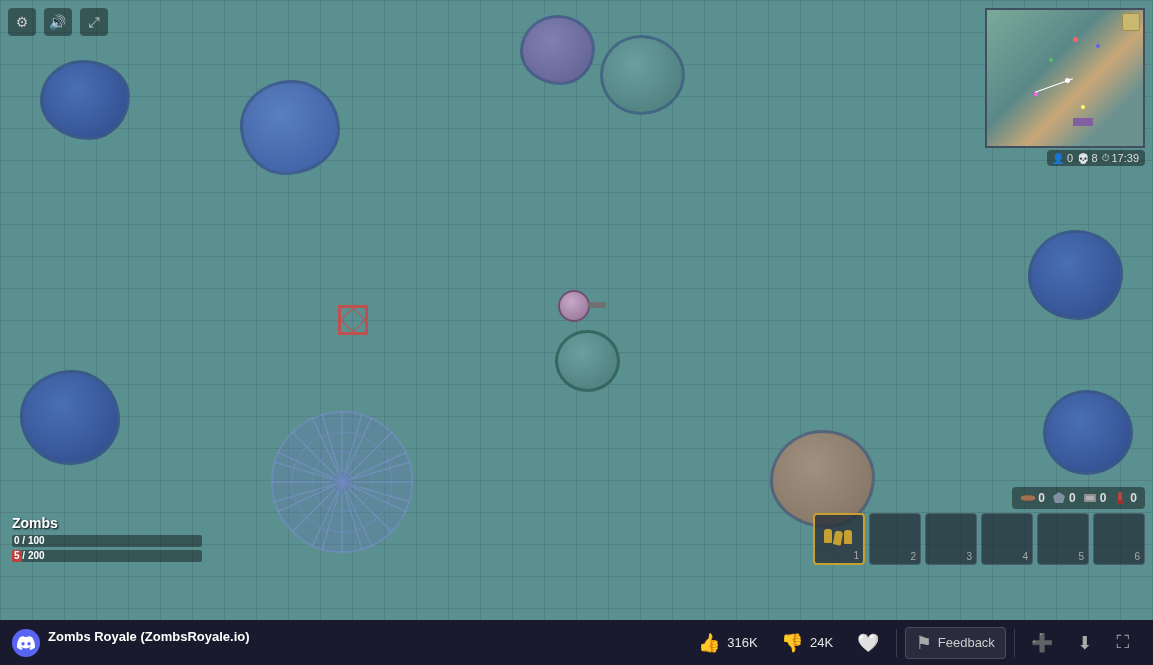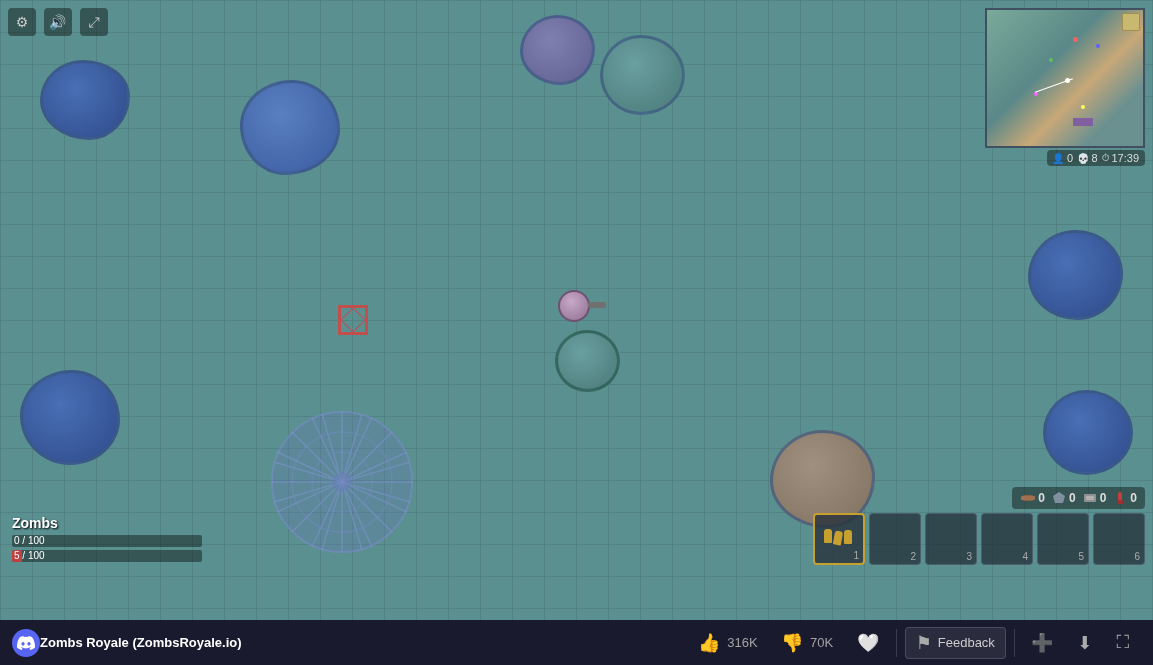--- a/index.html
+++ b/index.html
@@ -122,20 +122,21 @@
       font-size: 14px;
       font-weight: bold;
       color: white;
       margin-bottom: 4px;
       text-shadow: 1px 1px 2px black;
     }
 
     .health-bar-container {
       width: 190px;
       margin-bottom: 3px;
+      font-weight: bold;
     }
 
     .bar-bg {
       height: 12px;
       background: rgba(0,0,0,0.4);
       border-radius: 2px;
       overflow: hidden;
       position: relative;
     }
 
@@ -278,21 +279,21 @@
       left: 0;
       display: flex;
       align-items: center;
       padding: 0 12px;
       gap: 0;
       z-index: 30;
     }
 
     #taskbar-logo {
       display: flex;
-      align-items: center;
+      gap: 8px;
       margin-right: 16px;
     }
 
     .discord-icon {
       width: 28px;
       height: 28px;
       background: #5865F2;
       border-radius: 50%;
       display: flex;
       align-items: center;
@@ -322,21 +323,21 @@
       font-size: 13px;
       transition: background 0.2s;
     }
 
     .taskbar-icon {
       font-size: 18px;
       color: #aaa;
     }
 
     .taskbar-count {
-      color: #a3a3a3;
+      color: #e5e5e5;
       font-size: 13px;
     }
 
     .feedback-btn {
       display: flex;
       align-items: center;
       gap: 6px;
       background: rgba(255,255,255,0.08);
       border: 1px solid rgba(255,255,255,0.15);
       border-radius: 4px;
@@ -474,21 +475,21 @@
     <div id="player-name">Zombs</div>
     <div class="health-bar-container">
       <div class="bar-bg">
         <div class="bar-fill-green"></div>
         <span class="bar-label">0 / 100</span>
       </div>
     </div>
     <div class="health-bar-container">
       <div class="bar-bg">
         <div class="bar-fill-red" style="width:5%;"></div>
-        <span class="bar-label">5 / 100</span>
+        <span class="bar-label">5 / 200</span>
       </div>
     </div>
   </div>
 
   <div id="items-bar">
 
     <div id="resource-row">
       <div class="resource-item">
         <div class="res-icon">
           <svg width="14" height="14" viewBox="0 0 14 14">
@@ -570,21 +571,21 @@
 
   <div class="taskbar-spacer"></div>
 
   <div class="taskbar-action">
     <span class="taskbar-icon">👍</span>
     <span class="taskbar-count">316K</span>
   </div>
 
   <div class="taskbar-action">
     <span class="taskbar-icon">👎</span>
-    <span class="taskbar-count">70K</span>
+    <span class="taskbar-count">24K</span>
   </div>
 
   <div class="taskbar-action">
     <span class="taskbar-icon">🤍</span>
   </div>
 
   <div class="taskbar-divider"></div>
 
   <div class="feedback-btn">
     <span class="taskbar-icon">⚑</span>

